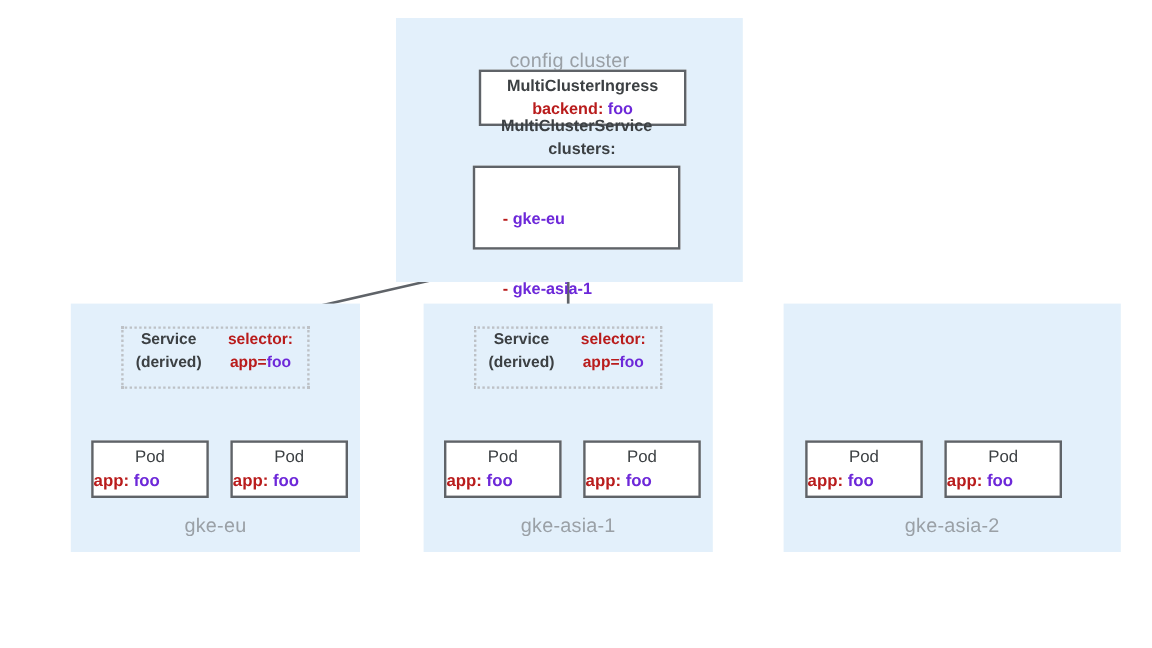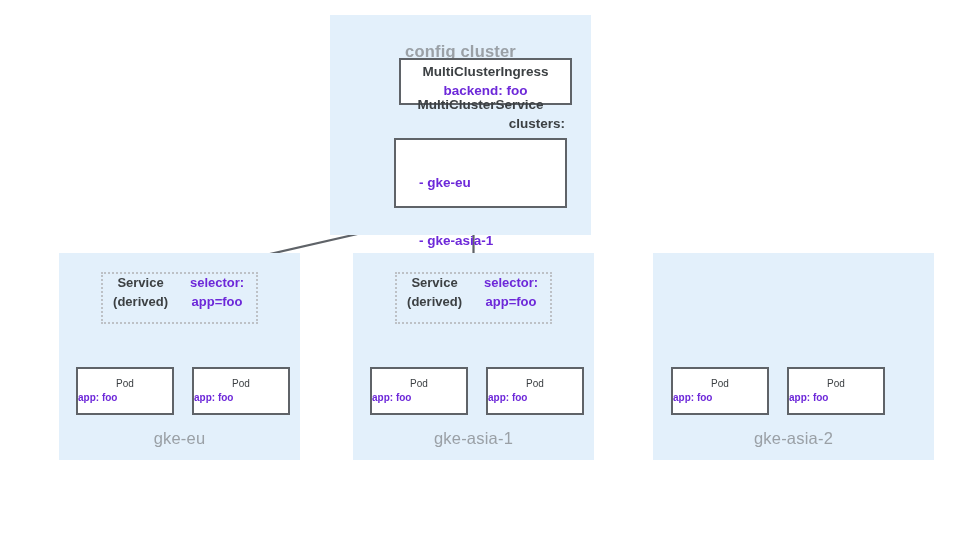--- a/index.html
+++ b/index.html
@@ -22,21 +22,21 @@
     position:absolute;
     left:0;right:0;
     text-align:center;
     color:#9aa0a6;
     font-size:16.5px;
     letter-spacing:.2px;
     white-space:nowrap;
   }
 
   
-  #panel-config{left:330px;top:15px;width:261px;height:220px;font-weight:bold;}
+  #panel-config{left:330px;top:15px;width:289px;height:220px;}
   #panel-config .panel-title{top:27px;}
 
   
   #panel-gke-eu{left:59px;top:253px;width:241px;height:207px;}
   #panel-gke-asia-1{left:353px;top:253px;width:241px;height:207px;}
   #panel-gke-asia-2{left:653px;top:253px;width:281px;height:207px;}
   .panel-title.bottom{bottom:12px;}
 
   
   .box{
@@ -46,24 +46,24 @@
     box-sizing:border-box;
     display:flex;
     flex-direction:column;
     justify-content:center;
     color:#3c4043;
     font-size:13.5px;
     line-height:1.35;
   }
   .box .ttl{text-align:center;font-weight:bold;}
   .box .ln{text-align:center;font-weight:bold;}
-  .box .ln.left{text-align:right;padding-left:9px;}
+  .box .ln.left{text-align:center;padding-left:9px;}
   .box .ln.item{text-align:left;padding-left:23px;margin-top:40px;}
   .blue{color:#6d28d9;}
-  .dark{color:#6d28d9;}
+  .dark{color:#b91c1c;}
 
   
   #box-mci{left:399px;top:58px;width:173px;height:47px;}
   #box-mcs{left:394px;top:138px;width:173px;height:70px;}
   #box-mcs .ttl{margin-bottom:1px;}
 
   
   .svc{
     position:absolute;
     border:2px dotted #bdc1c6;
@@ -77,21 +77,21 @@
   #svc-asia1{left:395px;top:272px;width:157px;height:52px;}
 
   
   .pod{
     position:absolute;
     width:98px;height:48px;
     background:#ffffff;
     border:2px solid #5f6368;
     box-sizing:border-box;
     display:flex;flex-direction:column;justify-content:center;
-    font-size:10px;line-height:1.4;color:#3c4043;
+    font-size:14px;line-height:1.4;color:#3c4043;
   }
   .pod .pname{text-align:center;font-weight:normal;}
   .pod .papp{font-weight:bold;}
 
   #pod-eu-1{left:76px;top:367px;}
   #pod-eu-2{left:192px;top:367px;}
   #pod-asia1-1{left:370px;top:367px;}
   #pod-asia1-2{left:486px;top:367px;}
   #pod-asia2-1{left:671px;top:367px;}
   #pod-asia2-2{left:787px;top:367px;}

